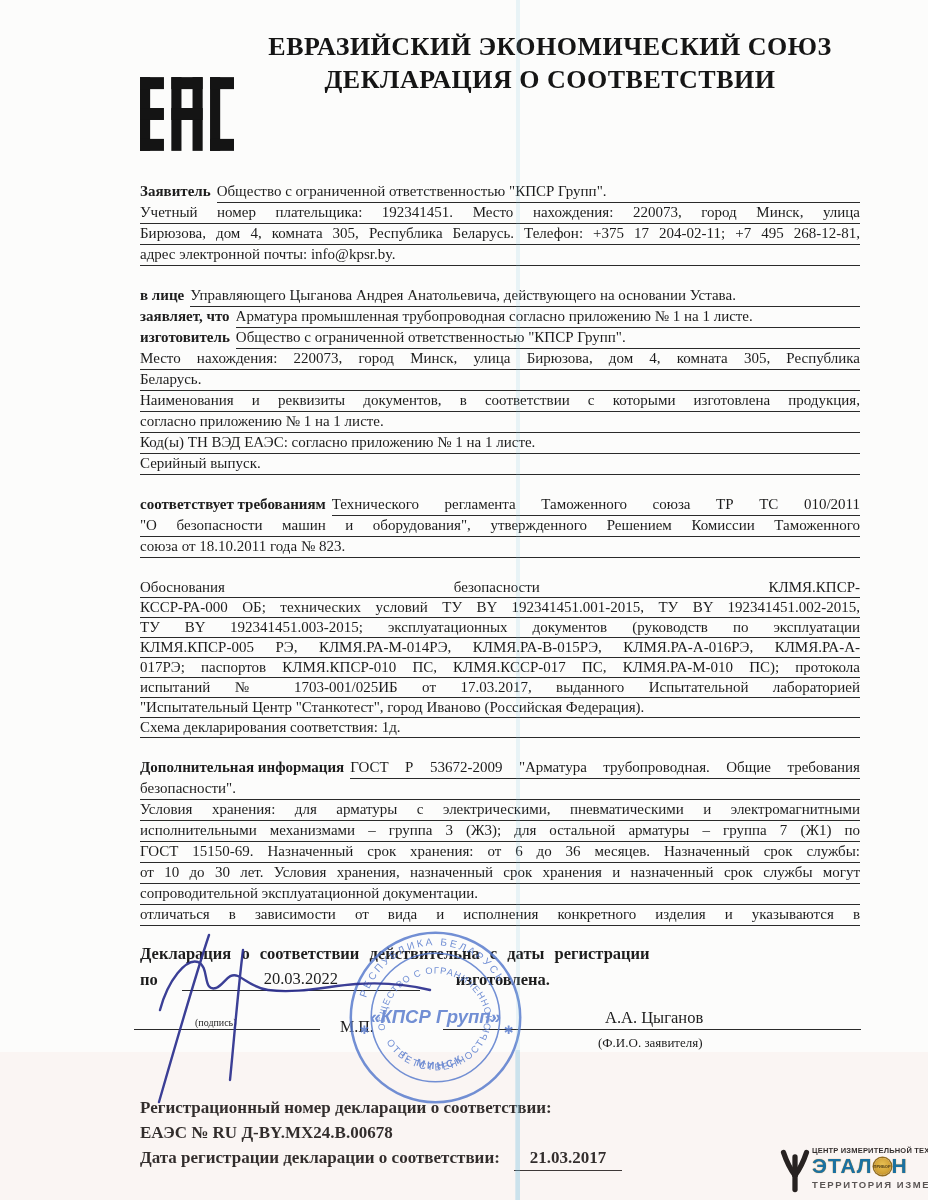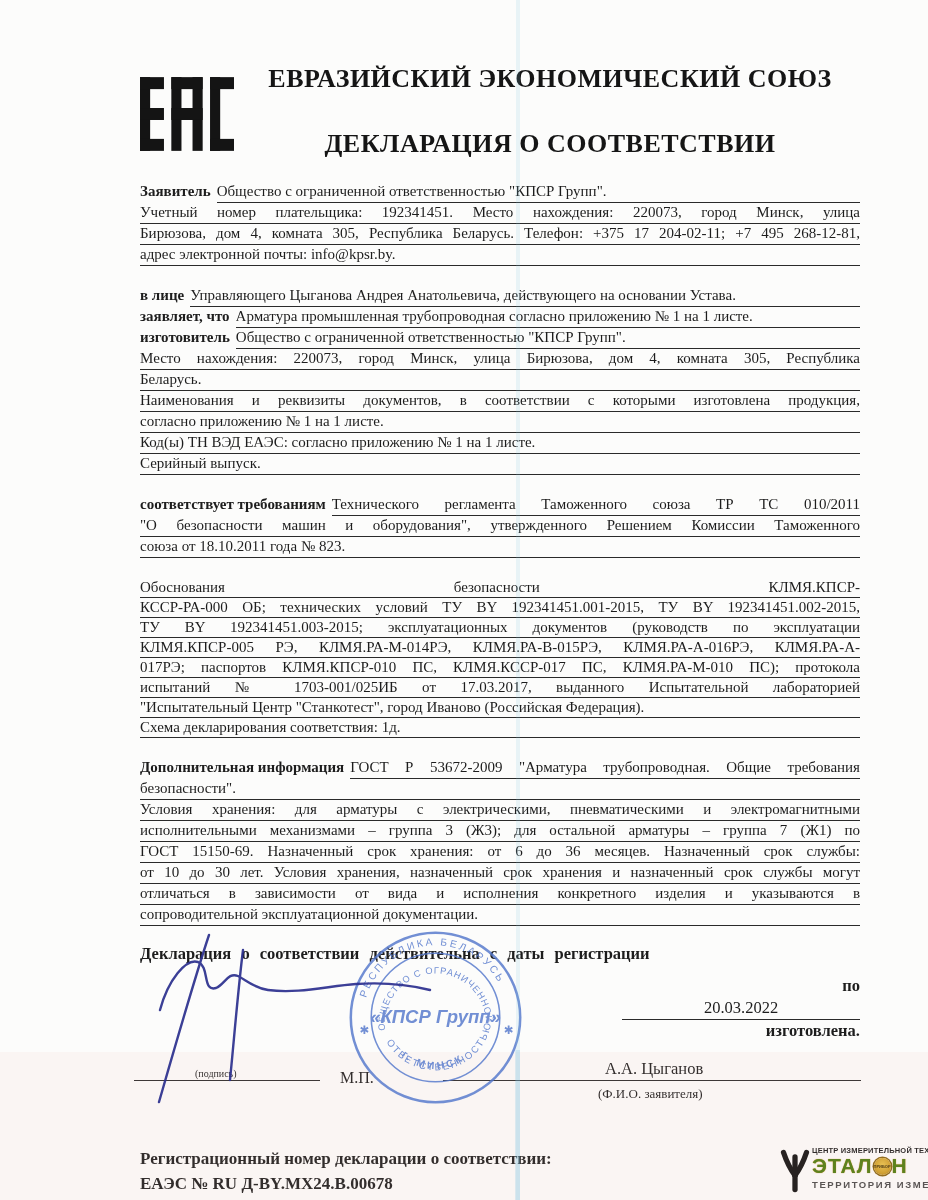--- a/index.html
+++ b/index.html
@@ -4,34 +4,34 @@
 <style>
   html,body{margin:0;padding:0;}
   .page{
     position:relative; width:928px; height:1200px;
     background:#fcfcfb; overflow:hidden;
     font-family:"Liberation Serif", serif; color:#1d1d1d;
   }
   
   .eac{position:absolute; left:140px; top:73px; width:94px; height:82px;}
   .titles{position:absolute; left:250px; top:30px; width:600px; text-align:center;}
-  .title-line{font-weight:bold; font-size:26px; line-height:33px; letter-spacing:.5px; color:#151515;margin-top:32px;}
+  .title-line{font-weight:bold; font-size:26px; line-height:33px; letter-spacing:.5px; color:#151515;}
   
   .content{position:absolute; left:140px; top:181px; width:720px;}
   .block{margin-top:20px;}
   .block:first-child{margin-top:0;}
   .line{display:flex; align-items:baseline; height:21px; line-height:21px; font-size:15px; white-space:nowrap;}
   .block.tight .line{height:20px; line-height:20px;}
   .lbl{font-weight:bold; padding-right:6px; white-space:pre;}
   .txt{display:block; flex:1; border-bottom:1.5px solid #2a2a2a; overflow:hidden;}
   .line.justify .txt{text-align:justify; text-align-last:justify;}
   
   .validity{margin-top:18px;}
   .v1{font-weight:bold; font-size:16.5px; line-height:22px; word-spacing:6px;}
-  .v2{display:flex; align-items:flex-end; margin-top:10px; font-size:16.5px; line-height:22px;flex-direction:column;}
+  .v2{display:flex; align-items:center; margin-top:3px; font-size:16.5px; line-height:22px;}
   .v2 b{font-weight:bold;}
   .date-slot{display:block; width:238px; margin-left:24px; border-bottom:1.6px solid #2a2a2a; text-align:center; font-weight:normal;}
   .v2 .incl{margin-left:36px;}
   
   .sig-row{position:relative; height:82px; margin-top:14px;}
   .sig-line-left{position:absolute; left:-6px; top:24px; width:186px; border-bottom:1.6px solid #2a2a2a;}
   .sig-podpis{position:absolute; left:55px; top:12px; font-size:10px;}
   .sig-mp{position:absolute; left:200px; top:13px; font-size:16px;}
   .sig-line-right{position:absolute; left:303px; top:24px; width:418px; border-bottom:1.6px solid #2a2a2a;}
   .sig-name{position:absolute; left:465px; top:3px; font-size:16.5px;}
@@ -44,21 +44,21 @@
   
   .stamp{position:absolute; left:343px; top:925px; width:185px; height:185px; opacity:.82; z-index:6;}
   .ink{position:absolute; left:128px; top:918px; width:320px; height:198px; z-index:7;}
   
   .etalon{position:absolute; left:780px; top:1146px; width:146px; display:flex; align-items:flex-start; z-index:4;
           font-family:"Liberation Sans", sans-serif;}
   .et-icon{width:30px; height:44px; flex:none; margin-top:3px;}
   .et-right{margin-left:2px;}
   .et-top{font-size:7.5px; font-weight:bold; color:#1c1c1c; letter-spacing:.2px; white-space:nowrap;}
   .et-main{display:flex; align-items:center; height:22px;}
-  .et-word{font-size:21px; font-weight:bold; color:#4d7c0f; letter-spacing:1px; line-height:22px;
+  .et-word{font-size:21px; font-weight:bold; color:#0369a1; letter-spacing:1px; line-height:22px;
            text-shadow:0 0 1px #c97f00;}
   .badge{display:inline-flex; align-items:center; justify-content:center; width:17px; height:17px; margin:0 1px;
          border-radius:50%; background:radial-gradient(circle at 50% 40%, #e8c24a 0%, #cf9f28 60%, #a87c14 100%);
          box-shadow:0 0 0 1.5px #8a6510;}
   .badge-txt{font-size:4px; font-weight:bold; color:#3f2f05;}
   .et-bottom{font-size:9.5px; font-weight:bold; color:#4a4a4a; letter-spacing:1.6px; margin-top:2px; white-space:nowrap;}
   
   .scanline{position:absolute; left:516px; top:0; width:4px; height:1200px; background:rgba(130,200,225,.16); z-index:8;}
   .scanline-strong{position:absolute; left:515px; top:1050px; width:5px; height:150px; background:rgba(110,185,225,.22); z-index:8;}
   .pink-wash{position:absolute; left:0; top:1052px; width:928px; height:148px; background:rgba(238,185,180,.10); z-index:5;}
@@ -192,25 +192,25 @@
           </div>
           <div class="line justify">
             <span class="txt">исполнительными механизмами – группа 3 (Ж3); для остальной арматуры – группа 7 (Ж1) по</span>
           </div>
           <div class="line justify">
             <span class="txt">ГОСТ 15150-69. Назначенный срок хранения: от 6 до 36 месяцев. Назначенный срок службы:</span>
           </div>
           <div class="line justify">
             <span class="txt">от 10 до 30 лет. Условия хранения, назначенный срок хранения и назначенный срок службы могут</span>
           </div>
+          <div class="line">
+            <span class="txt">сопроводительной эксплуатационной документации.</span>
+          </div>
           <div class="line justify">
             <span class="txt">отличаться в зависимости от вида и исполнения конкретного изделия и указываются в</span>
-          </div>
-          <div class="line">
-            <span class="txt">сопроводительной эксплуатационной документации.</span>
           </div>
         </div>
       </div>
 
     <div class="validity">
       <div class="v1">Декларация о соответствии действительна с даты регистрации</div>
       <div class="v2">
         <b>по</b>
         <span class="date-slot">20.03.2022</span>
         <b class="incl">изготовлена.</b>

